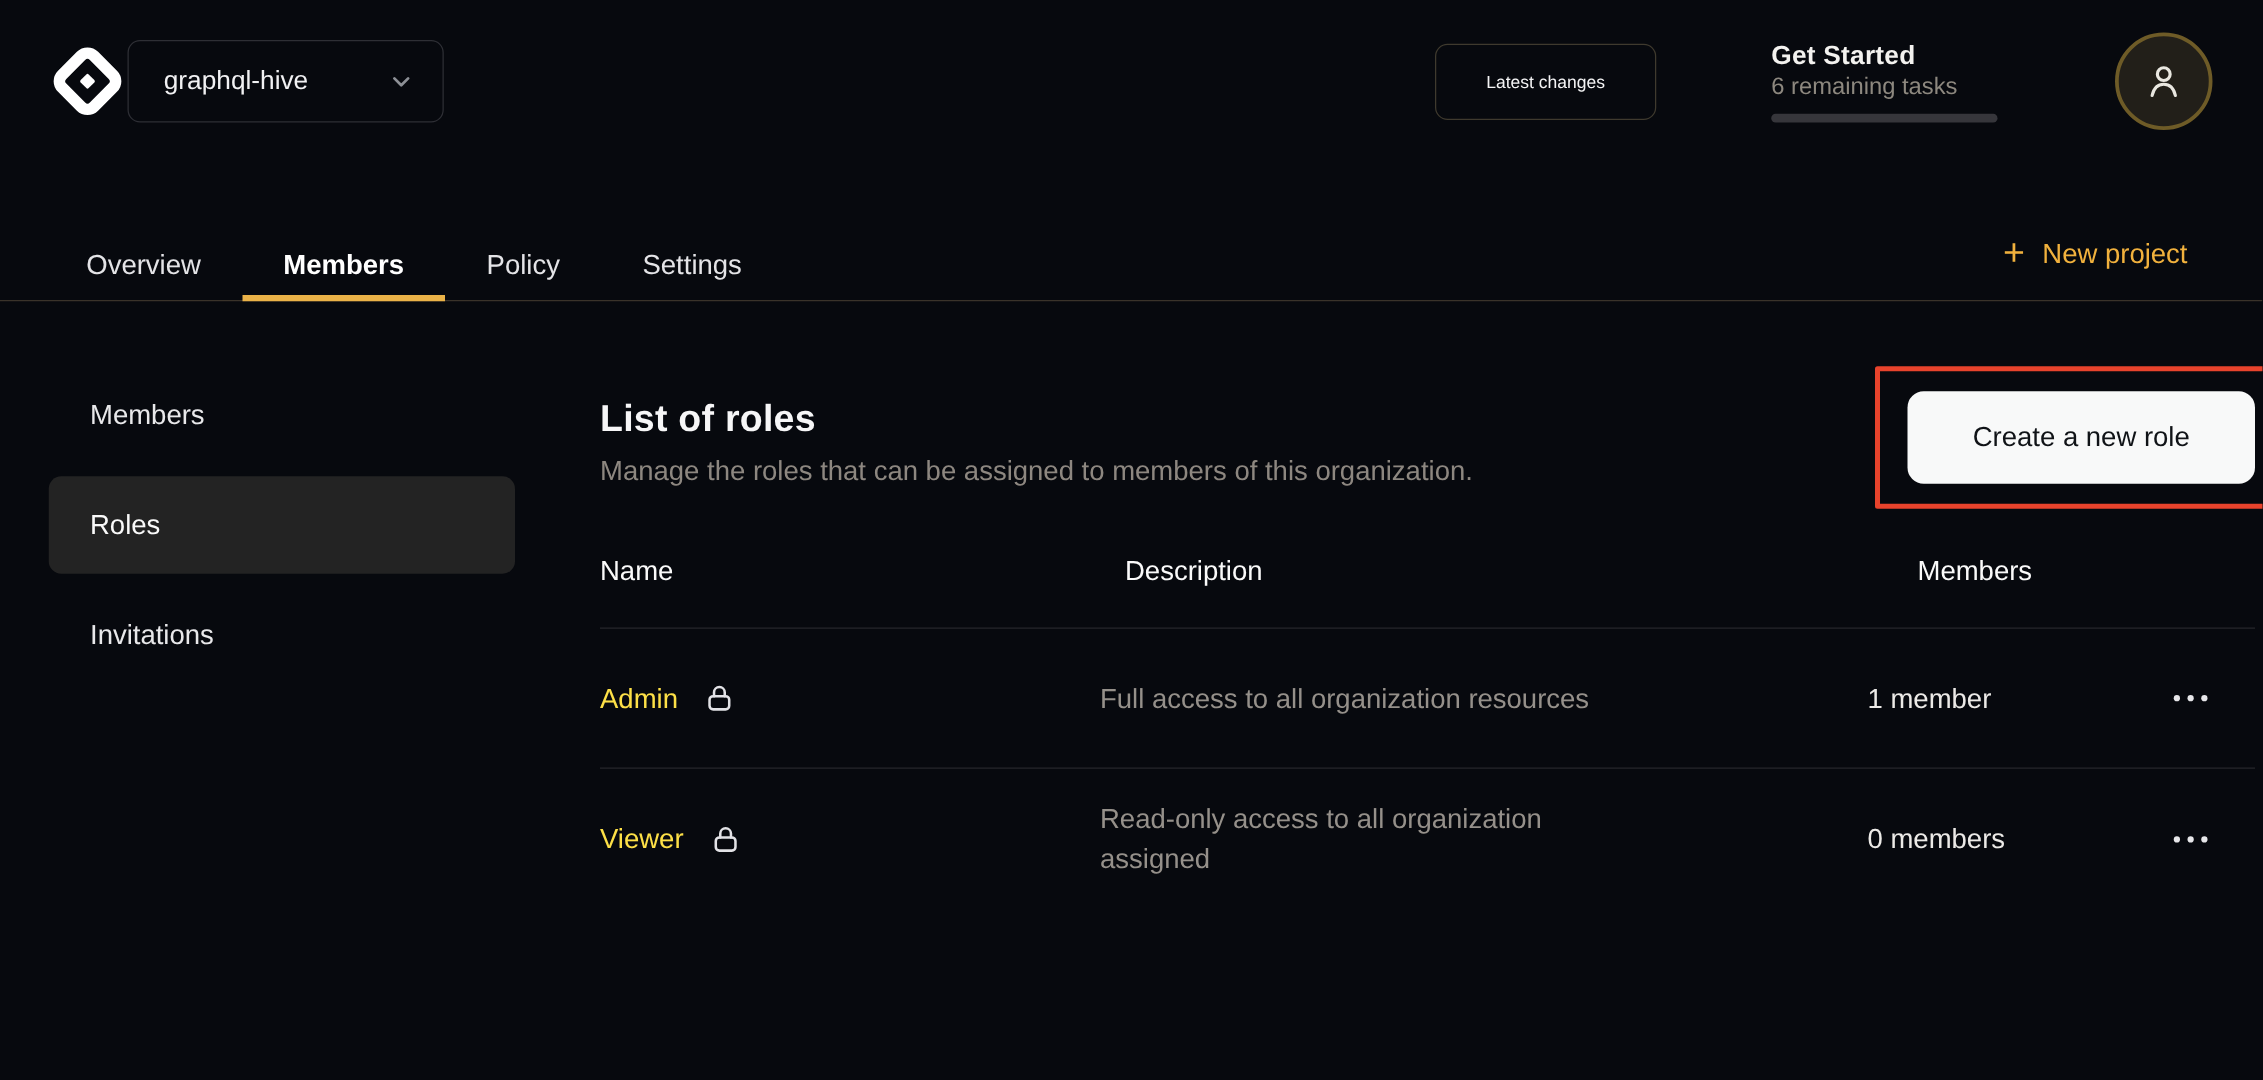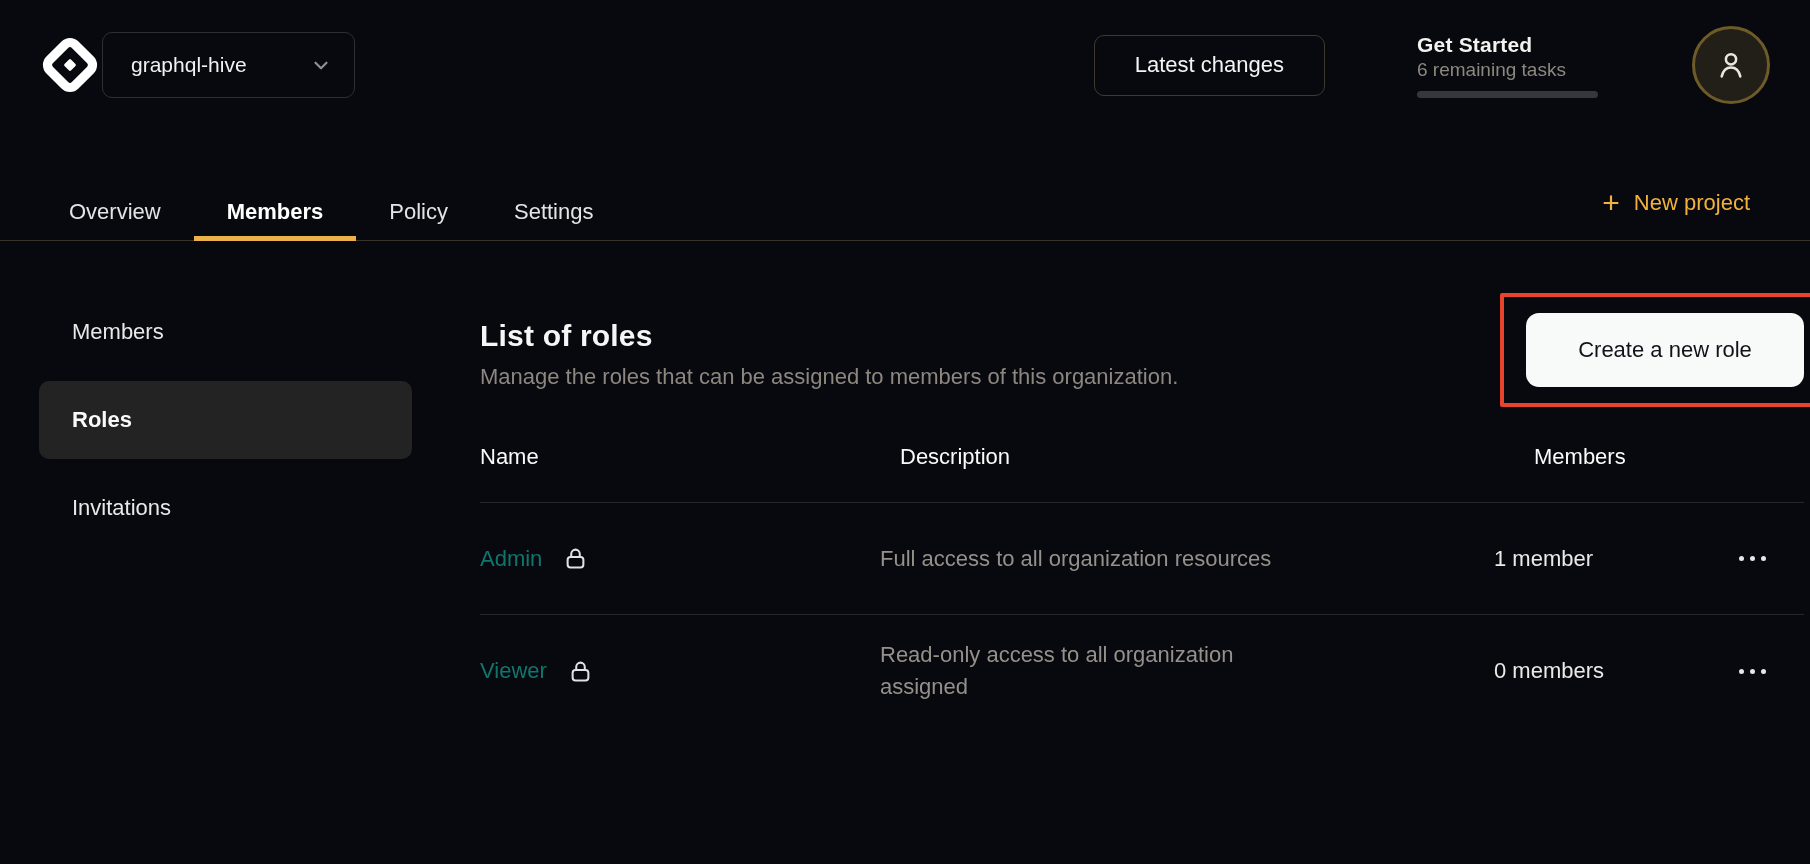--- a/index.html
+++ b/index.html
@@ -24,21 +24,21 @@
     background:transparent; border:1px solid #2e2f35; border-radius:10px;
     display:flex; align-items:center; justify-content:space-between; gap:18px;
     padding:0 22px 0 28px;
     font-family:inherit; font-size:21px; color:#f1f1f3; cursor:pointer;
   }
   .chev { display:flex; align-items:center; }
   .spacer { flex:1; }
   .latest-btn {
     height:61px; padding:0 40px;
     background:transparent; border:1px solid #3f3a2e; border-radius:10px;
-    font-family:inherit; font-size:22px; color:#f4f4f5; cursor:pointer;
+    font-family:inherit; font-size:14px; color:#f4f4f5; cursor:pointer;
   }
   .get-started { margin-left:92px; width:181px; cursor:pointer; }
   .gs-title { font-size:21px; font-weight:600; color:#f3f2ef; letter-spacing:.2px; }
   .gs-sub { margin-top:2px; font-size:19px; color:#8d887f; white-space:nowrap; }
   .gs-track { margin-top:10px; height:7px; border-radius:4px; background:#36363b; overflow:hidden; }
   .gs-fill { height:100%; width:0%; background:#eab248; }
   .avatar {
     margin-left:94px; width:78px; height:78px; border-radius:50%;
     border:3px solid #6e5b27; background:#221f19;
     display:flex; align-items:center; justify-content:center;
@@ -69,21 +69,21 @@
   .plus { font-size:30px; font-weight:300; line-height:22px; }
 
   
   .content { flex:1; display:flex; padding:52px 0 0 39px; }
   .sidebar { width:373px; flex-shrink:0; }
   .side-item {
     height:78px; display:flex; align-items:center;
     padding:0 33px; border-radius:10px; margin-bottom:10px;
     font-size:22px; color:#e8e8ea; cursor:pointer;
   }
-  .side-item.active { background:#232323; color:#fafafa;font-weight:bold; }
+  .side-item.active { background:#232323; color:#fafafa; }
 
   .main { margin-left:68px; width:1324px; }
   .heading-row { display:flex; justify-content:space-between; align-items:flex-start; }
   .titles { margin-top:24px; }
   .page-title { font-size:30px; line-height:38px; font-weight:700; color:#f6f6f7; letter-spacing:.2px; }
   .page-sub { margin-top:9px; font-size:22px; line-height:26px; color:#8d8780; }
 
   .annotation-box {
     border:4px solid #e8432c; border-radius:2px;
     padding:16px 22px; margin-right:-26px; flex-shrink:0;
@@ -97,21 +97,21 @@
 
   
   .table { margin-top:37px; }
   .thead, .trow { display:grid; grid-template-columns:400px 614px 206px 104px; }
   .thead {
     padding-bottom:32px; border-bottom:1px solid #26262b;
     font-size:22px; font-weight:400; color:#fafafa;gap:20px;
   }
   .trow { align-items:center; min-height:112px; padding:24px 0; font-size:22px; }
   .trow:not(:last-child) { border-bottom:1px solid #26262b; }
-  .cell-name { display:flex; align-items:center; gap:20px; color:#0f766e; }
+  .cell-name { display:flex; align-items:center; gap:20px; color:#fde047; }
   .lock { display:flex; align-items:center; }
   .cell-desc { color:#95908a; max-width:440px; line-height:32px; }
   .cell-members { color:#eceae7; }
   .cell-actions { display:flex; justify-content:center; }
   .ellipsis-btn {
     display:flex; gap:6px; align-items:center;
     background:none; border:none; padding:10px; cursor:pointer;
   }
   .ellipsis-btn i { width:5px; height:5px; border-radius:50%; background:#e7e7ea; display:block; }
 </style>

